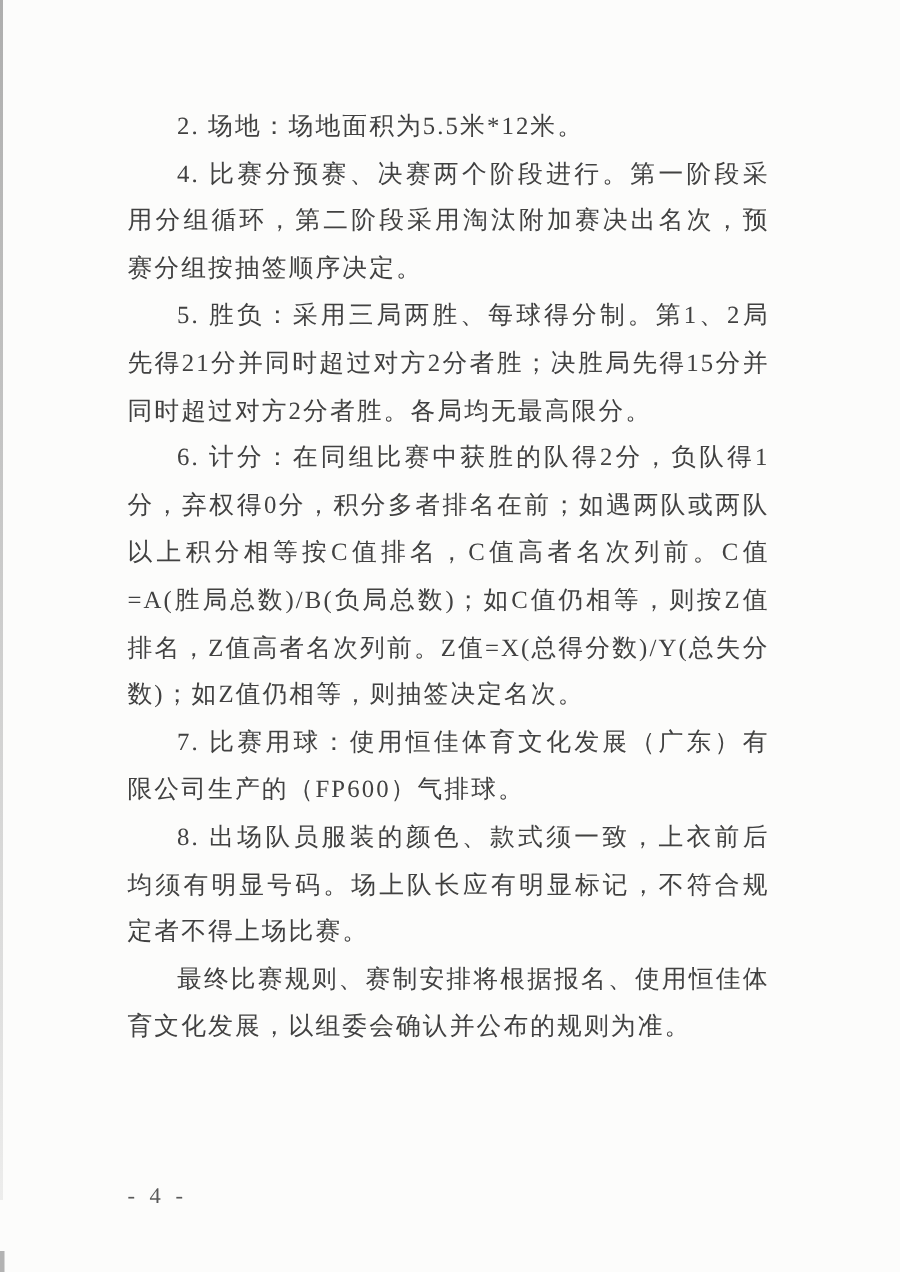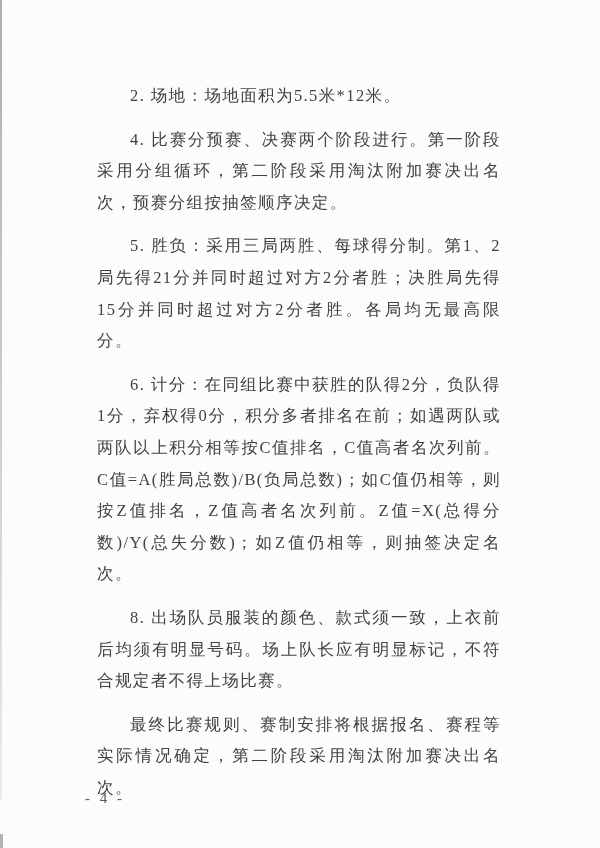--- a/index.html
+++ b/index.html
@@ -42,21 +42,21 @@
     top: 68px;
     width: 428px;
     color: #414141;
     font-size: 16.5px;
     line-height: 31.6px;
     letter-spacing: 1.4px;
     text-align: justify;
     text-justify: inter-character;
   }
   .content p {
-    margin: 12px;
+    margin: 0;
     padding: 0;
     text-indent: 2em;
     text-align: justify;
     text-align-last: left;
   }
   .page-number {
     position: absolute;
     left: 85px;
     top: 790px;
     color: #5a5a5a;
@@ -70,18 +70,19 @@
 
 <div class="page">
   <div class="scan-edge"></div>
   <div class="scan-edge-bottom"></div>
 
   <div class="content">
     <p>2. 场地：场地面积为5.5米*12米。</p>
     <p>4. 比赛分预赛、决赛两个阶段进行。第一阶段采用分组循环，第二阶段采用淘汰附加赛决出名次，预赛分组按抽签顺序决定。</p>
     <p>5. 胜负：采用三局两胜、每球得分制。第1、2局先得21分并同时超过对方2分者胜；决胜局先得15分并同时超过对方2分者胜。各局均无最高限分。</p>
     <p>6. 计分：在同组比赛中获胜的队得2分，负队得1分，弃权得0分，积分多者排名在前；如遇两队或两队以上积分相等按C值排名，C值高者名次列前。C值=A(胜局总数)/B(负局总数)；如C值仍相等，则按Z值排名，Z值高者名次列前。Z值=X(总得分数)/Y(总失分数)；如Z值仍相等，则抽签决定名次。</p>
+    <p>7. 比赛用球：使用恒佳体育文化发展（广东）有限公司生产的（FP600）气排球。</p>
     <p>8. 出场队员服装的颜色、款式须一致，上衣前后均须有明显号码。场上队长应有明显标记，不符合规定者不得上场比赛。</p>
-    <p>最终比赛规则、赛制安排将根据报名、赛程等实际情况确定，第二阶段采用淘汰附加赛决出名次。</p>
+    <p>最终比赛规则、赛制安排将根据报名、使用恒佳体育文化发展，以组委会确认并公布的规则为准。</p>
   </div>
 
   <div class="page-number">- 4 -</div>
 </div>
 
 </body></html>

